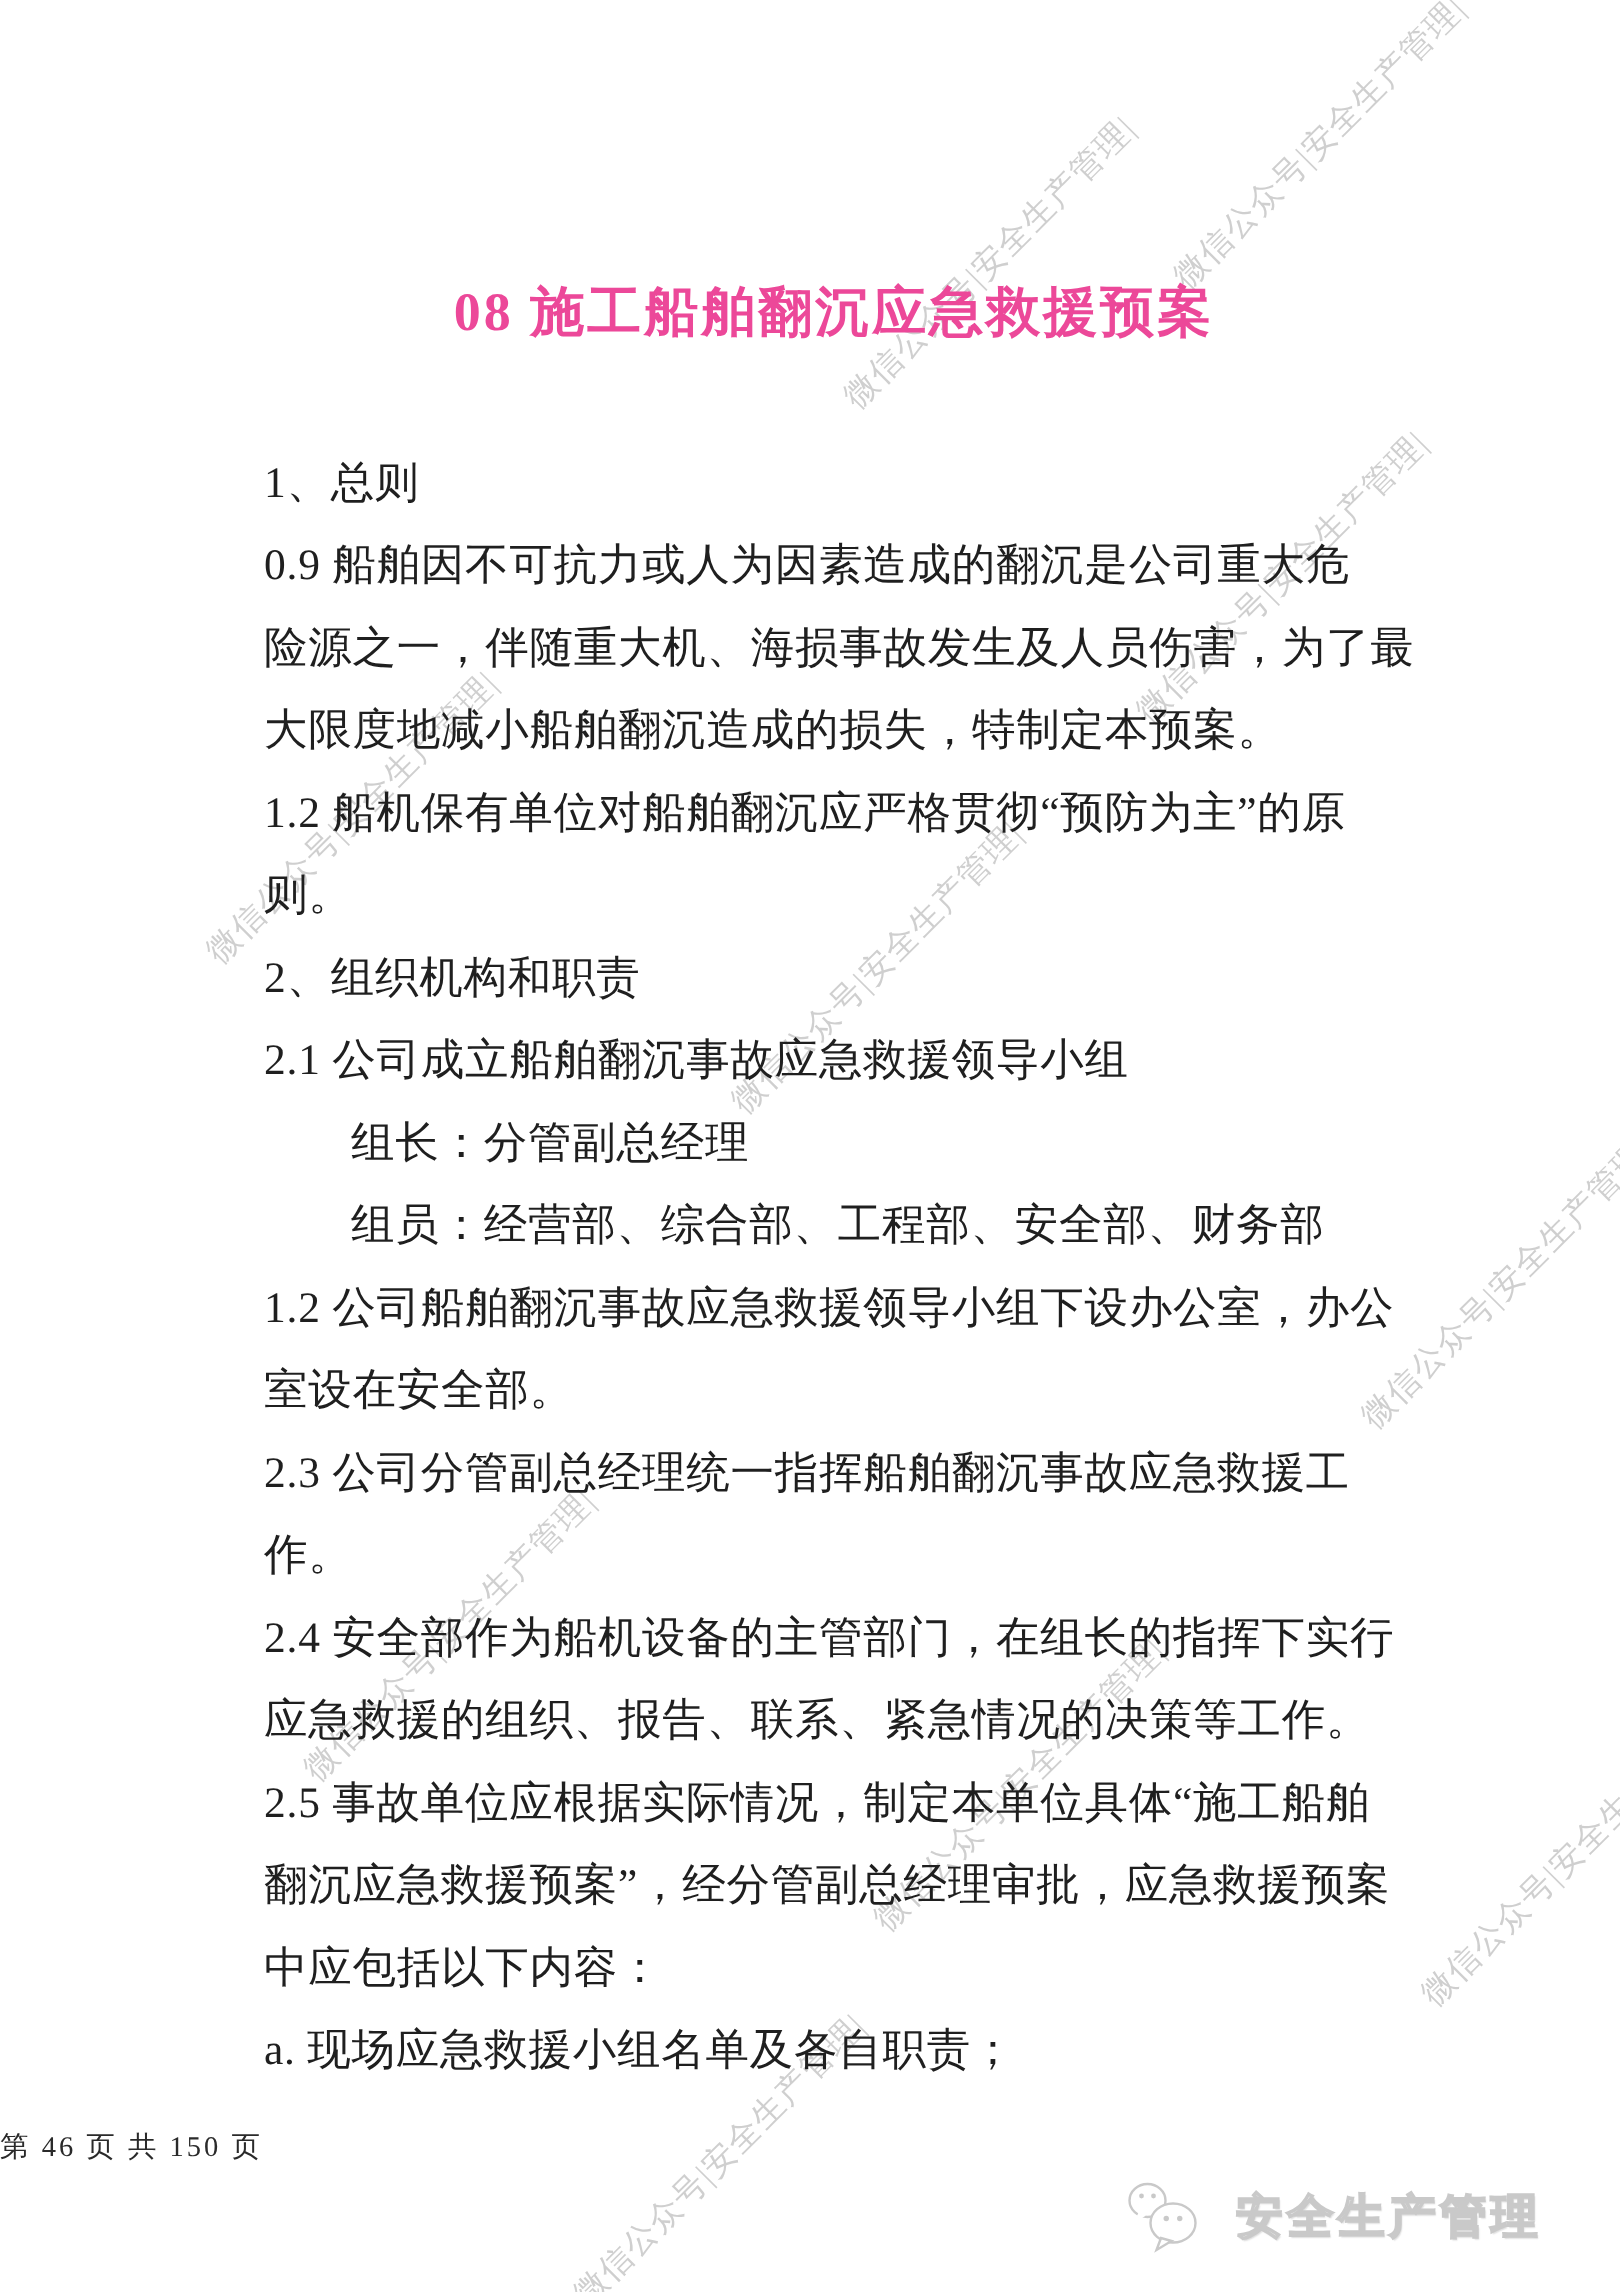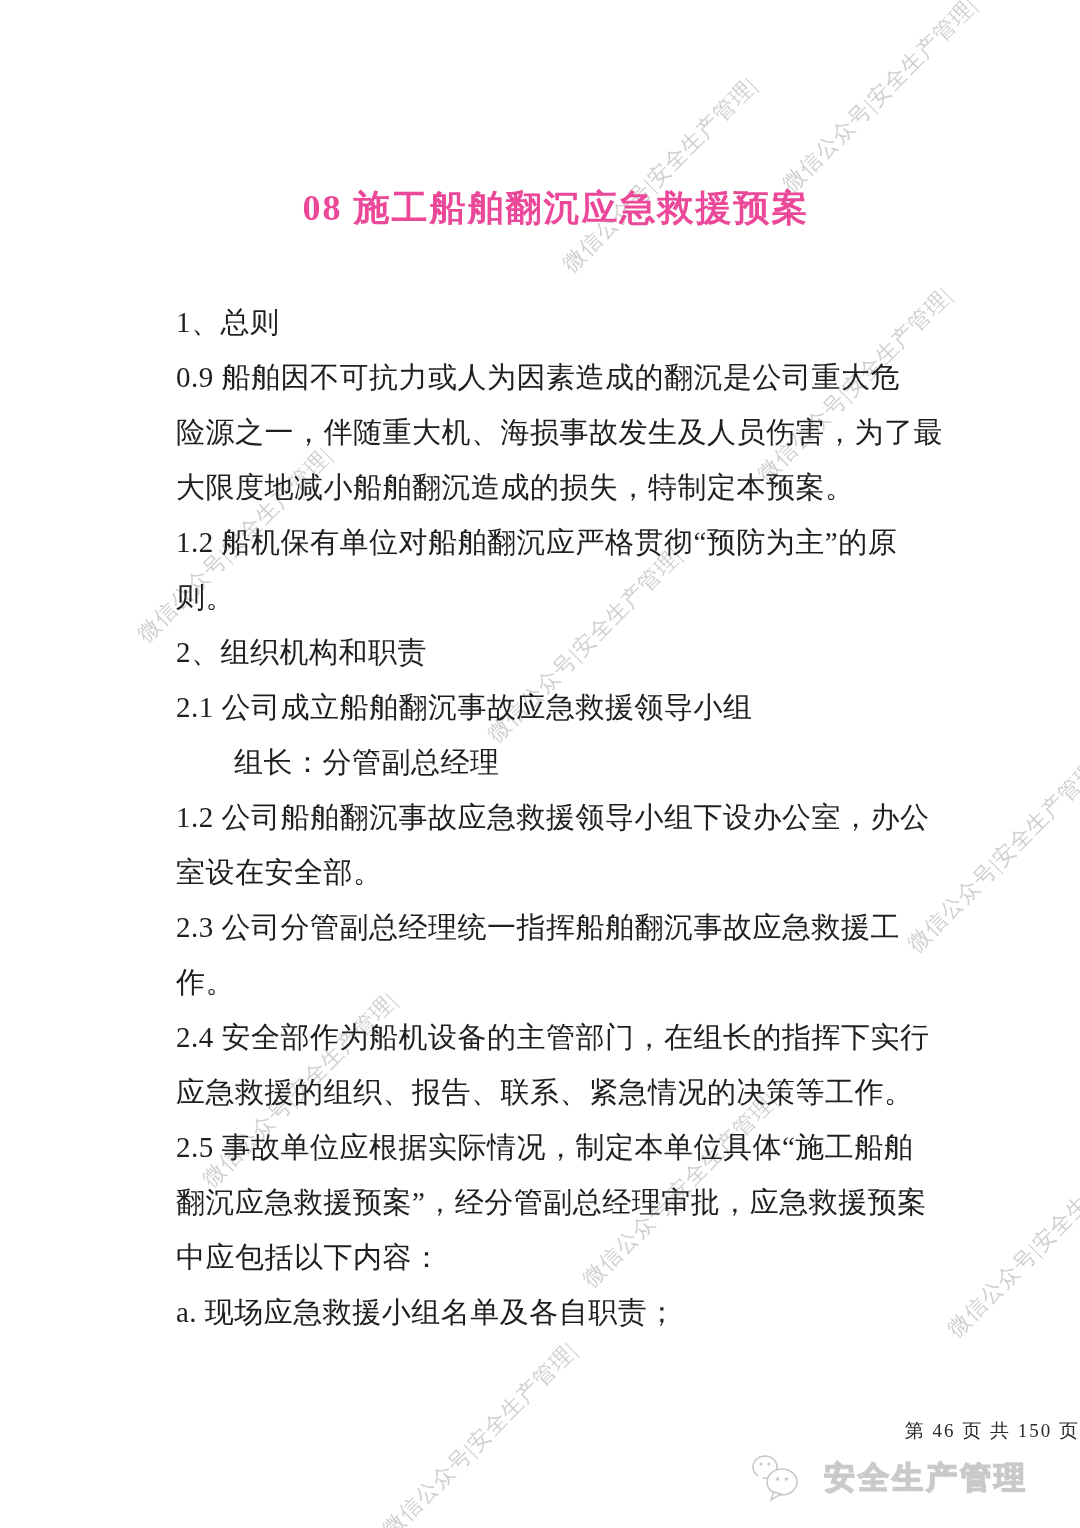--- a/index.html
+++ b/index.html
@@ -63,21 +63,21 @@
     letter-spacing: 0.5px;
   }
   .body-line.indent {
     padding-left: 58px;
   }
   .page-footer {
     position: absolute;
     top: 1418px;
     left: 0;
     width: 100%;
-    text-align: right;
+    text-align: left;
     font-size: 19px;
     color: #2a2a2a;
     letter-spacing: 2px;
   }
   
   .brand {
     position: absolute;
     right: 52px;
     top: 1452px;
     display: flex;
@@ -122,20 +122,21 @@
     <div class="body-text" id="body-text">
         <div class="body-line">1、总则</div>
         <div class="body-line">0.9 船舶因不可抗力或人为因素造成的翻沉是公司重大危</div>
         <div class="body-line">险源之一，伴随重大机、海损事故发生及人员伤害，为了最</div>
         <div class="body-line">大限度地减小船舶翻沉造成的损失，特制定本预案。</div>
         <div class="body-line">1.2 船机保有单位对船舶翻沉应严格贯彻“预防为主”的原</div>
         <div class="body-line">则。</div>
         <div class="body-line">2、组织机构和职责</div>
         <div class="body-line">2.1 公司成立船舶翻沉事故应急救援领导小组</div>
         <div class="body-line indent">组长：分管副总经理</div>
+        <div class="body-line indent">组员：经营部、综合部、工程部、安全部、财务部</div>
         <div class="body-line">1.2 公司船舶翻沉事故应急救援领导小组下设办公室，办公</div>
         <div class="body-line">室设在安全部。</div>
         <div class="body-line">2.3 公司分管副总经理统一指挥船舶翻沉事故应急救援工</div>
         <div class="body-line">作。</div>
         <div class="body-line">2.4 安全部作为船机设备的主管部门，在组长的指挥下实行</div>
         <div class="body-line">应急救援的组织、报告、联系、紧急情况的决策等工作。</div>
         <div class="body-line">2.5 事故单位应根据实际情况，制定本单位具体“施工船舶</div>
         <div class="body-line">翻沉应急救援预案”，经分管副总经理审批，应急救援预案</div>
         <div class="body-line">中应包括以下内容：</div>
         <div class="body-line">a. 现场应急救援小组名单及各自职责；</div>

